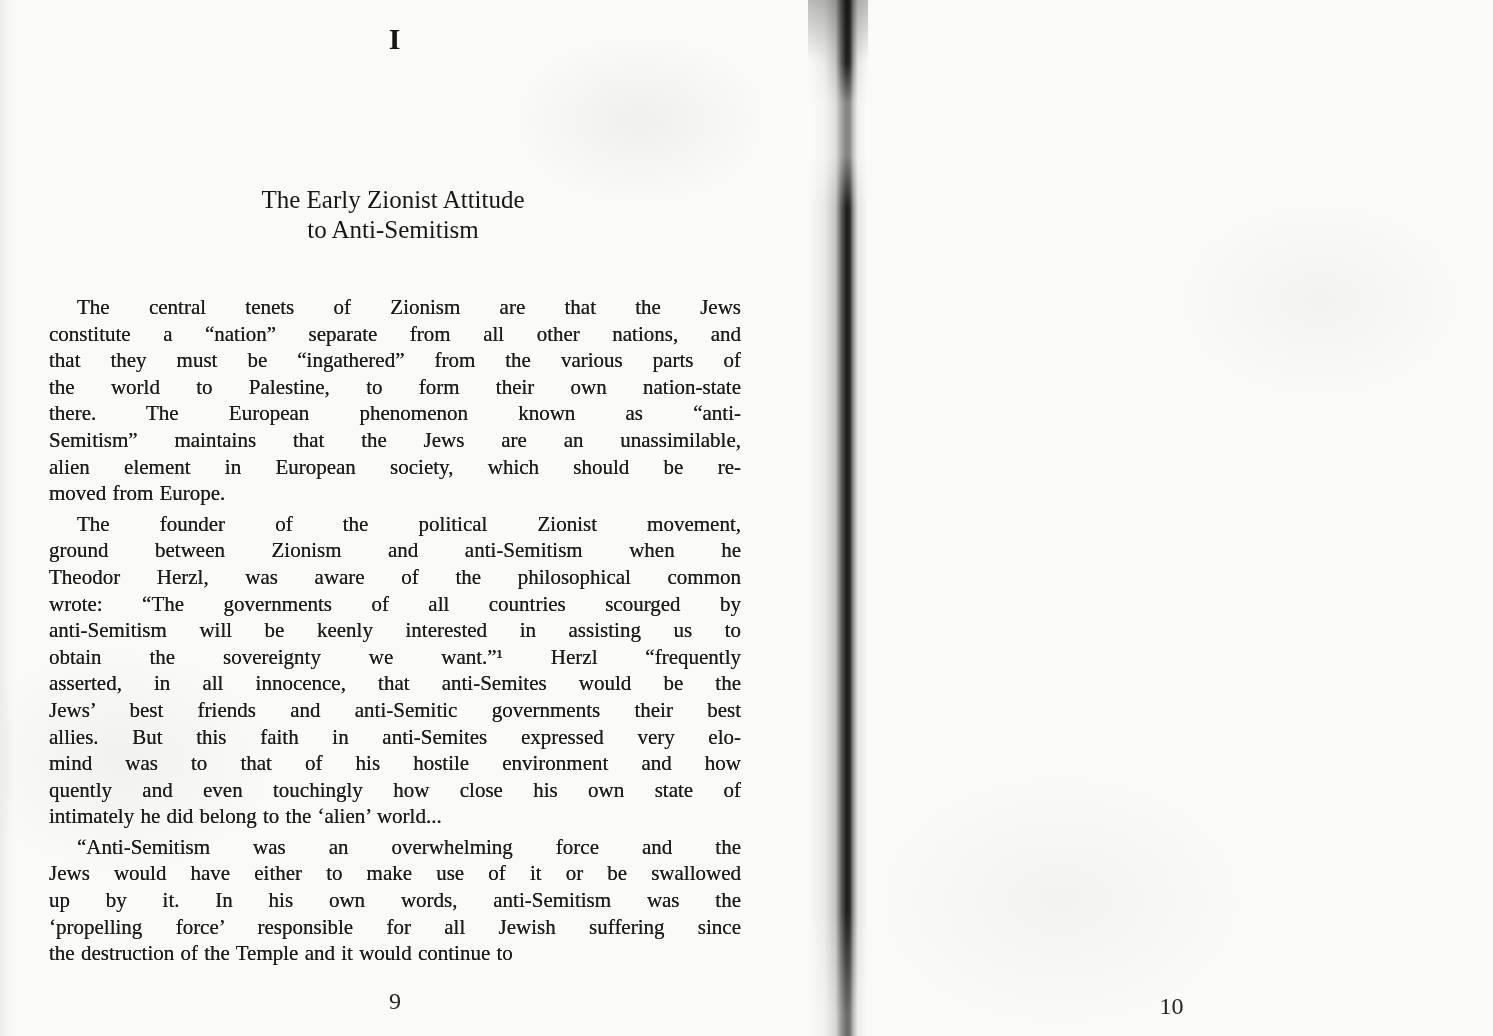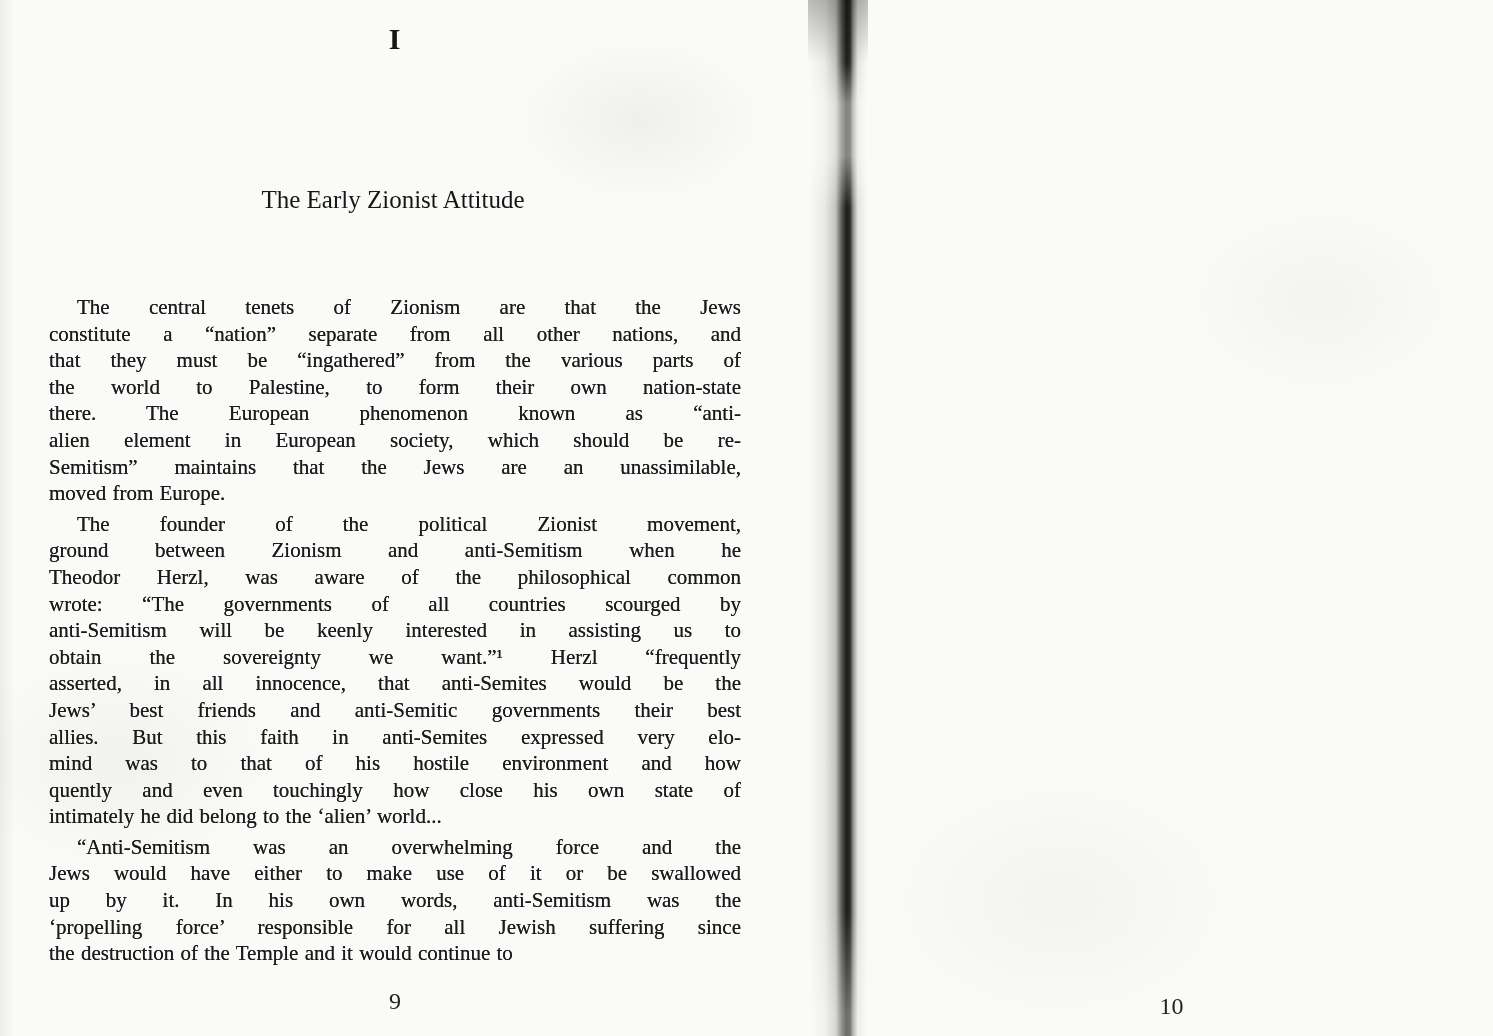--- a/index.html
+++ b/index.html
@@ -120,31 +120,32 @@
 </head>
 <body>
 
 <div class="scan-surface"></div>
 
 <div class="page" id="left-page">
   <div class="chapter-number">I</div>
 
   <div class="chapter-title">
       <div class="bl">The Early Zionist Attitude</div>
+      <div class="bl bl-last">to Anti-Semitism</div>
     </div>
 
   <div class="body-text" id="left-body">
     <div class="para indent">
         <div class="bl">The central tenets of Zionism are that the Jews</div>
         <div class="bl">constitute a “nation” separate from all other nations, and</div>
         <div class="bl">that they must be “ingathered” from the various parts of</div>
         <div class="bl">the world to Palestine, to form their own nation-state</div>
         <div class="bl">there. The European phenomenon known as “anti-</div>
+        <div class="bl">Semitism” maintains that the Jews are an unassimilable,</div>
         <div class="bl">alien element in European society, which should be re-</div>
-        <div class="bl">Semitism” maintains that the Jews are an unassimilable,</div>
         <div class="bl bl-last">moved from Europe.</div>
       </div>
     <div class="para indent">
         <div class="bl">The founder of the political Zionist movement,</div>
         <div class="bl">ground between Zionism and anti-Semitism when he</div>
         <div class="bl">Theodor Herzl, was aware of the philosophical common</div>
         <div class="bl">wrote: “The governments of all countries scourged by</div>
         <div class="bl">anti-Semitism will be keenly interested in assisting us to</div>
         <div class="bl">obtain the sovereignty we want.”¹ Herzl “frequently</div>
         <div class="bl">asserted, in all innocence, that anti-Semites would be the</div>

